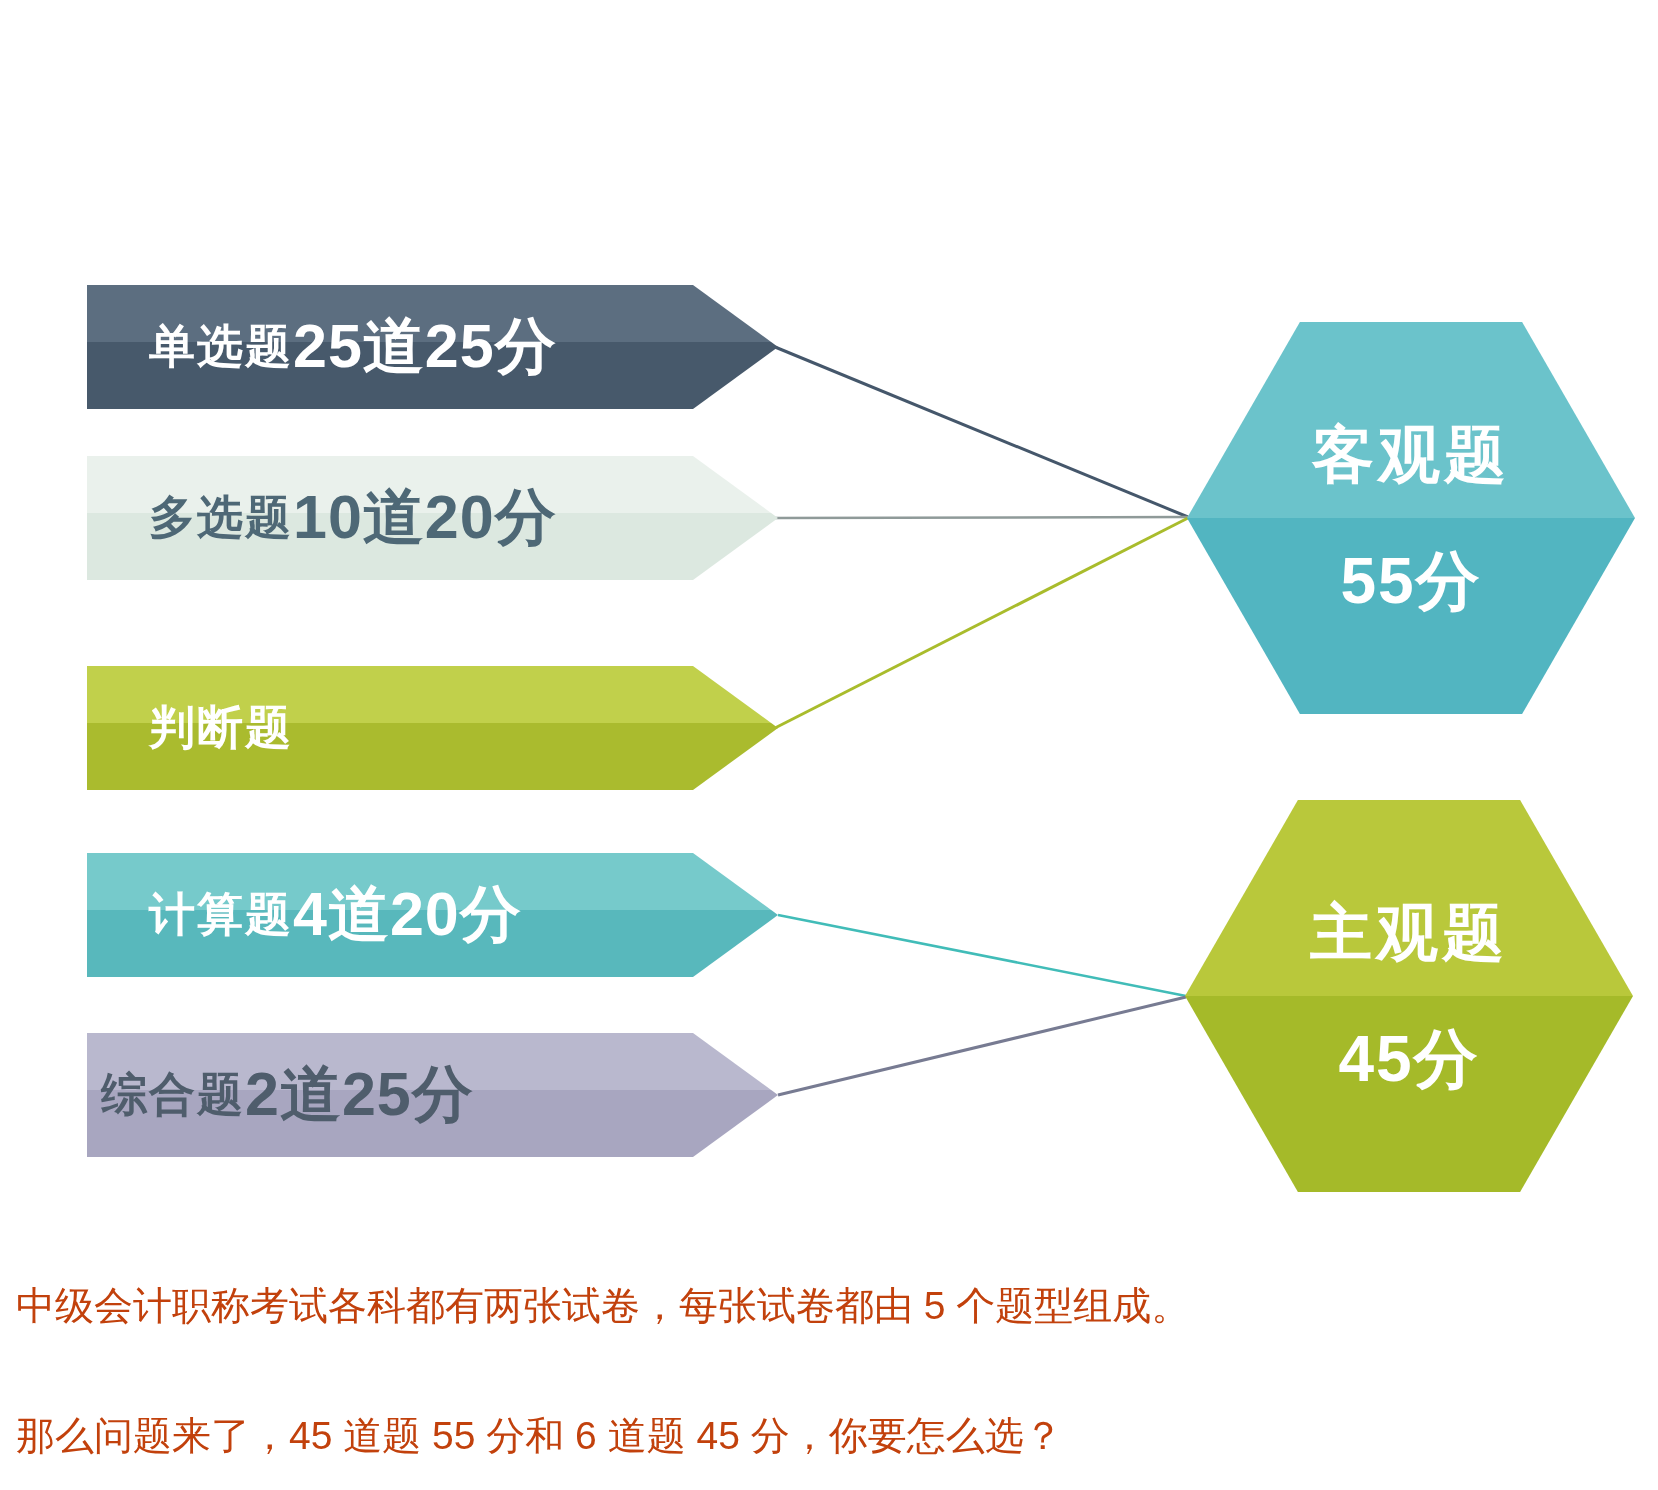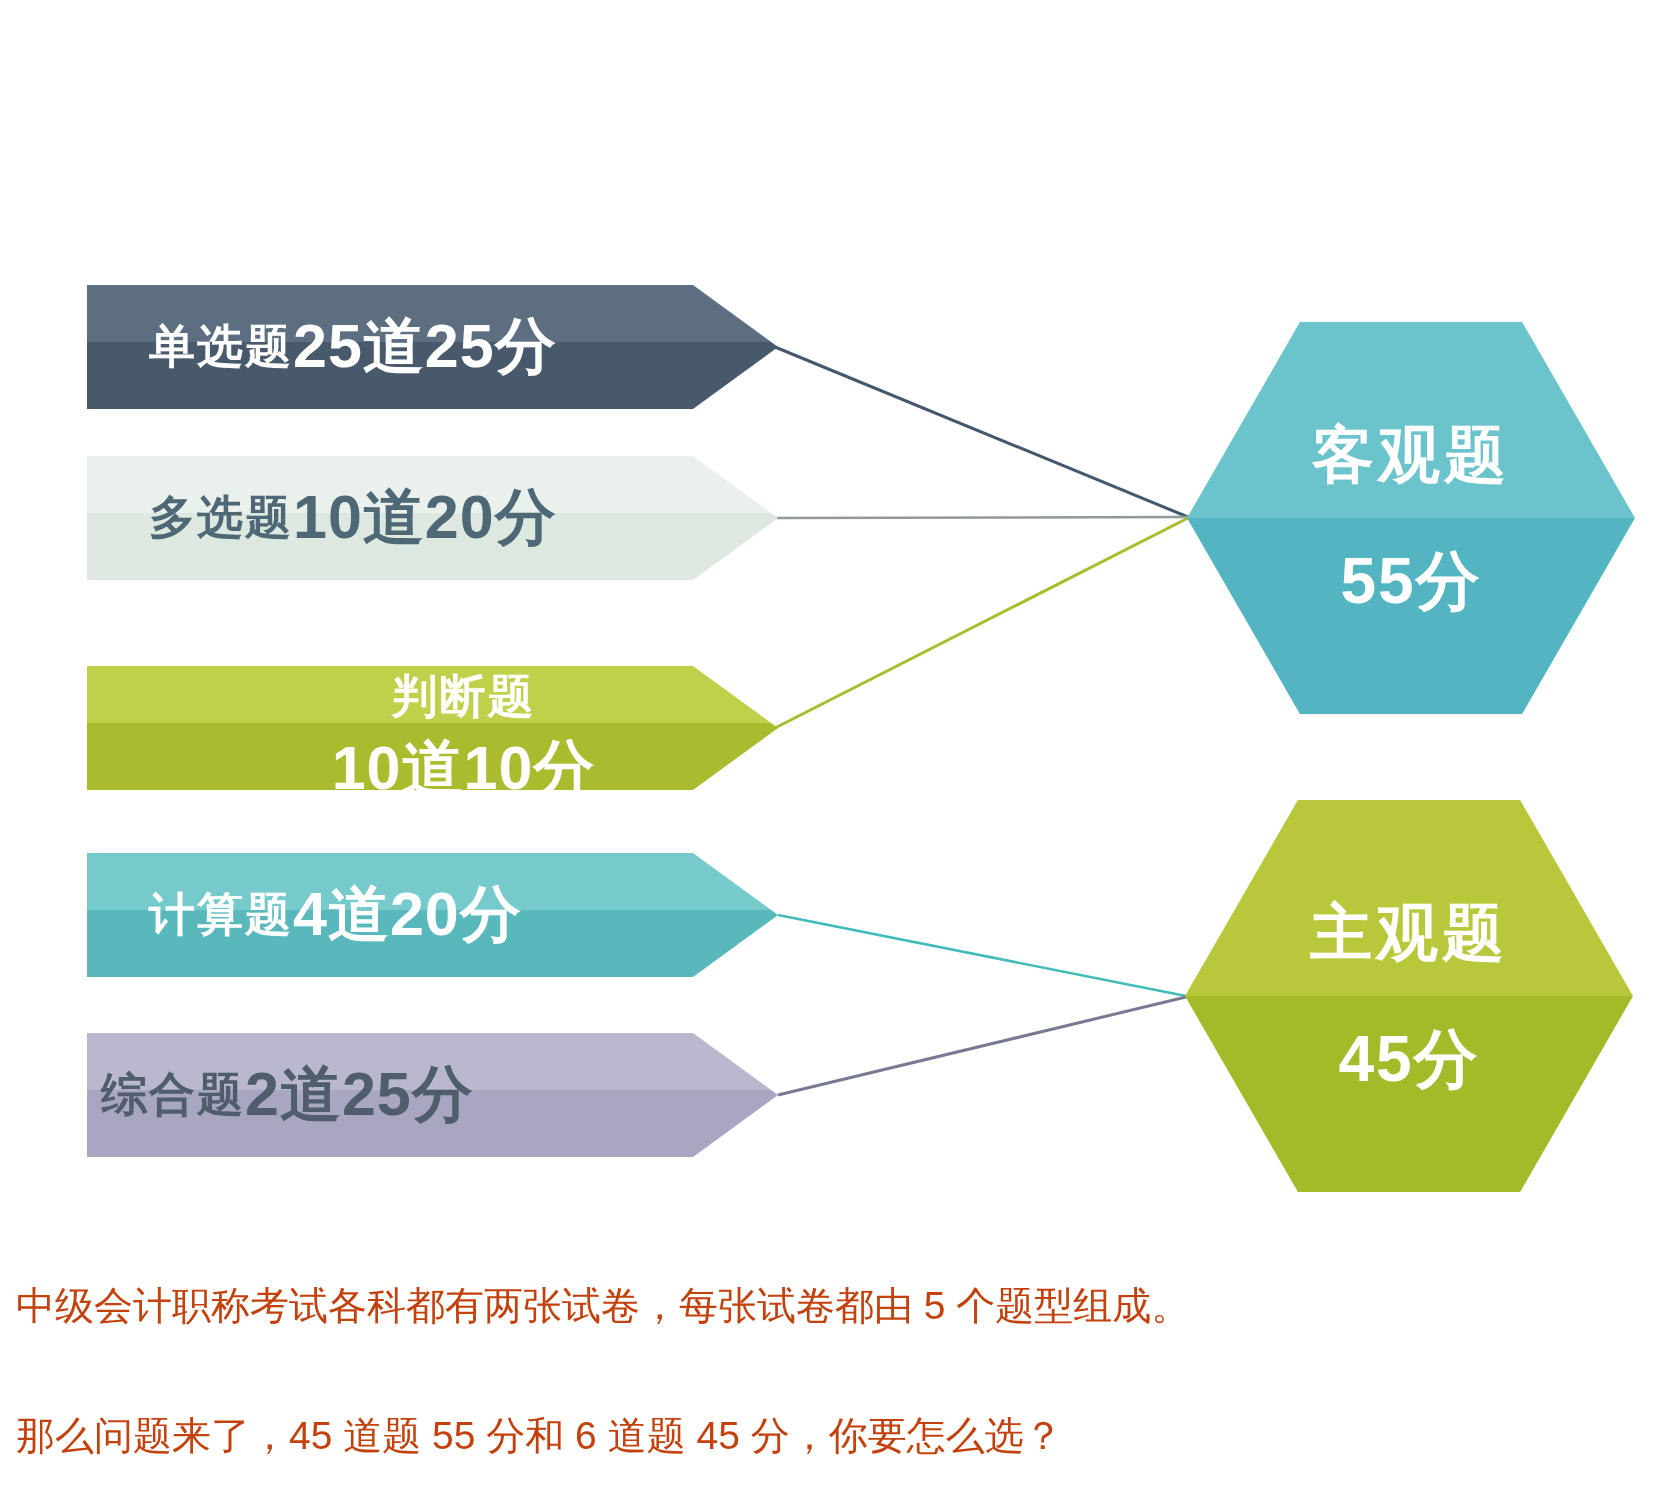--- a/index.html
+++ b/index.html
@@ -17,21 +17,21 @@
   .banner{
     position:absolute;left:87px;width:691px;height:124px;
     clip-path:polygon(0 0,87.7% 0,100% 50%,87.7% 100%,0 100%);
     display:flex;align-items:center;padding-left:62px;box-sizing:border-box;
   }
   .banner .b-name{font-size:46px;font-weight:700;letter-spacing:2px;}
   .banner .b-detail{font-size:61px;font-weight:700;letter-spacing:1px;}
 
   .banner-1{top:285px;background:linear-gradient(to bottom,#5c6e80 0%,#5c6e80 46%,#47596b 46%,#47596b 100%);color:#ffffff;}
   .banner-2{top:456px;background:linear-gradient(to bottom,#eaf1ec 0%,#eaf1ec 46%,#dce8e0 46%,#dce8e0 100%);color:#4e6876;}
-  .banner-3{top:666px;background:linear-gradient(to bottom,#c1d04b 0%,#c1d04b 46%,#aabb2e 46%,#aabb2e 100%);color:#ffffff;flex-direction:column;}
+  .banner-3{top:666px;background:linear-gradient(to bottom,#c1d04b 0%,#c1d04b 46%,#aabb2e 46%,#aabb2e 100%);color:#ffffff;}
   .banner-4{top:853px;background:linear-gradient(to bottom,#76cacb 0%,#76cacb 46%,#58b8bc 46%,#58b8bc 100%);color:#ffffff;}
   .banner-5{top:1033px;background:linear-gradient(to bottom,#b9b8ce 0%,#b9b8ce 46%,#a8a6c0 46%,#a8a6c0 100%);color:#4f5d6c;padding-left:14px;}
 
   .hexagon{
     position:absolute;width:448px;height:392px;
     clip-path:polygon(0 50%,25.2% 0,74.8% 0,100% 50%,74.8% 100%,25.2% 100%);
     color:#ffffff;
   }
   .hexagon-objective{left:1187px;top:322px;background:linear-gradient(to bottom,#6bc3cb 0%,#6bc3cb 50%,#52b5c1 50%,#52b5c1 100%);}
   .hexagon-subjective{left:1185px;top:800px;background:linear-gradient(to bottom,#b9c83b 0%,#b9c83b 50%,#a5ba29 50%,#a5ba29 100%);}
@@ -68,21 +68,20 @@
       <span class="b-detail">25道25分</span>
   </div>
 
   <div class="banner banner-2">
     <span class="b-name">多选题</span>
       <span class="b-detail">10道20分</span>
   </div>
 
   <div class="banner banner-3">
     <span class="b-name">判断题</span>
-      <span class="b-detail">10道10分</span>
   </div>
 
   <div class="banner banner-4">
     <span class="b-name">计算题</span>
       <span class="b-detail">4道20分</span>
   </div>
 
   <div class="banner banner-5">
     <span class="b-name">综合题</span>
       <span class="b-detail">2道25分</span>

